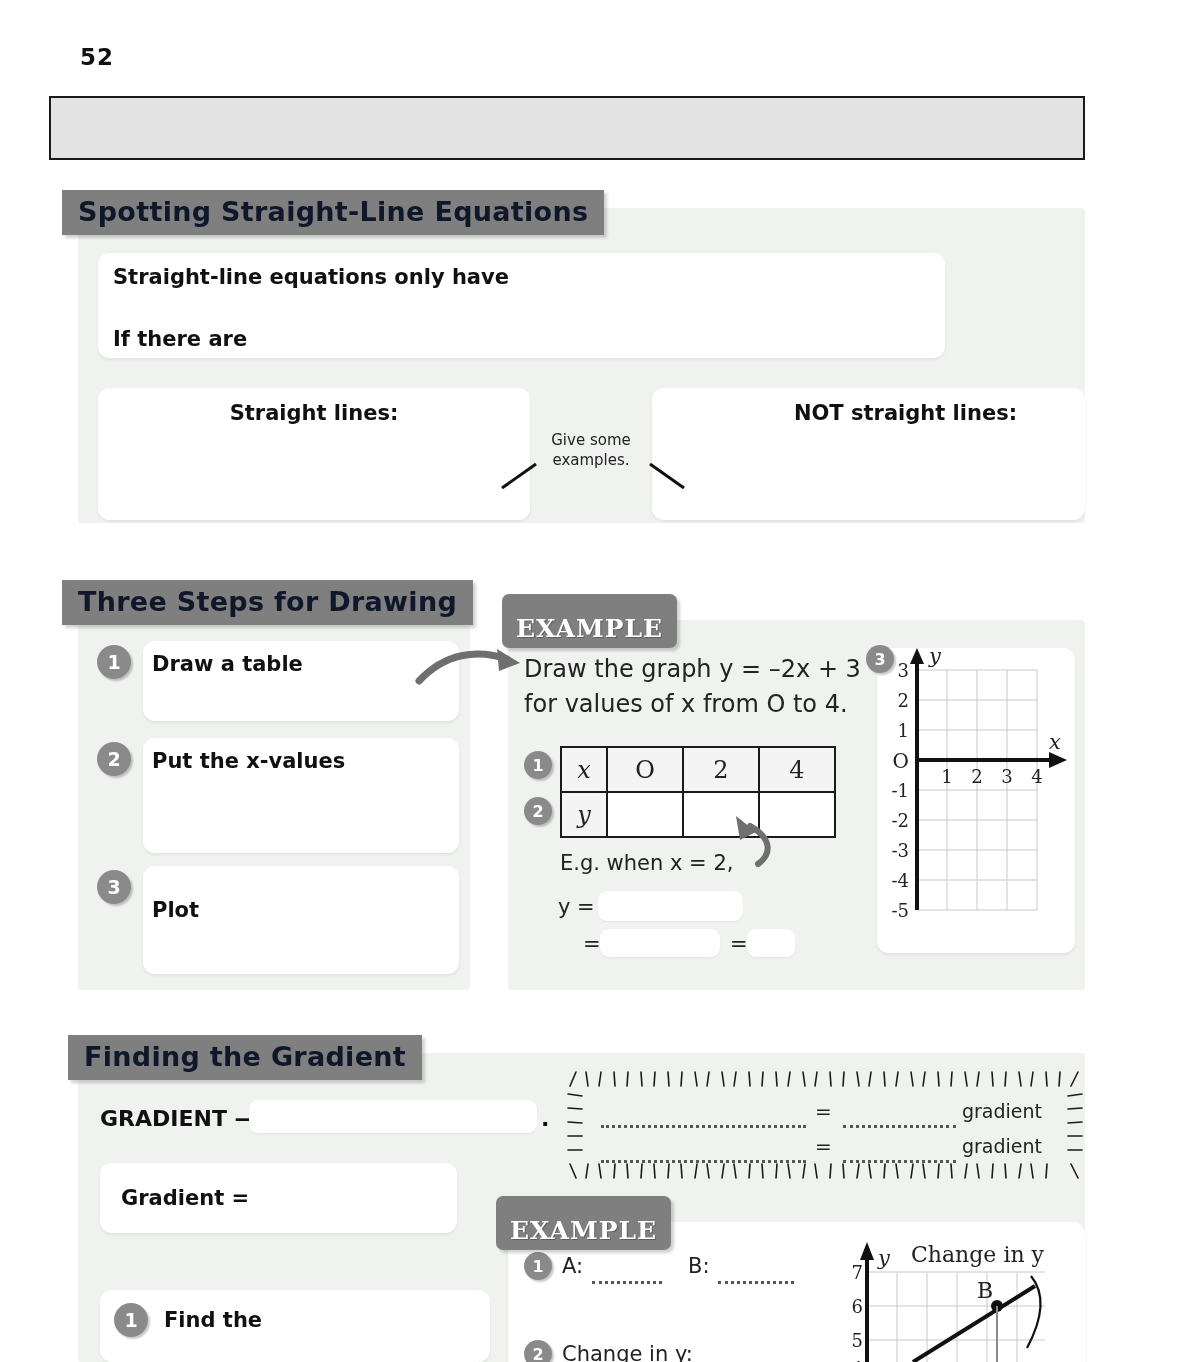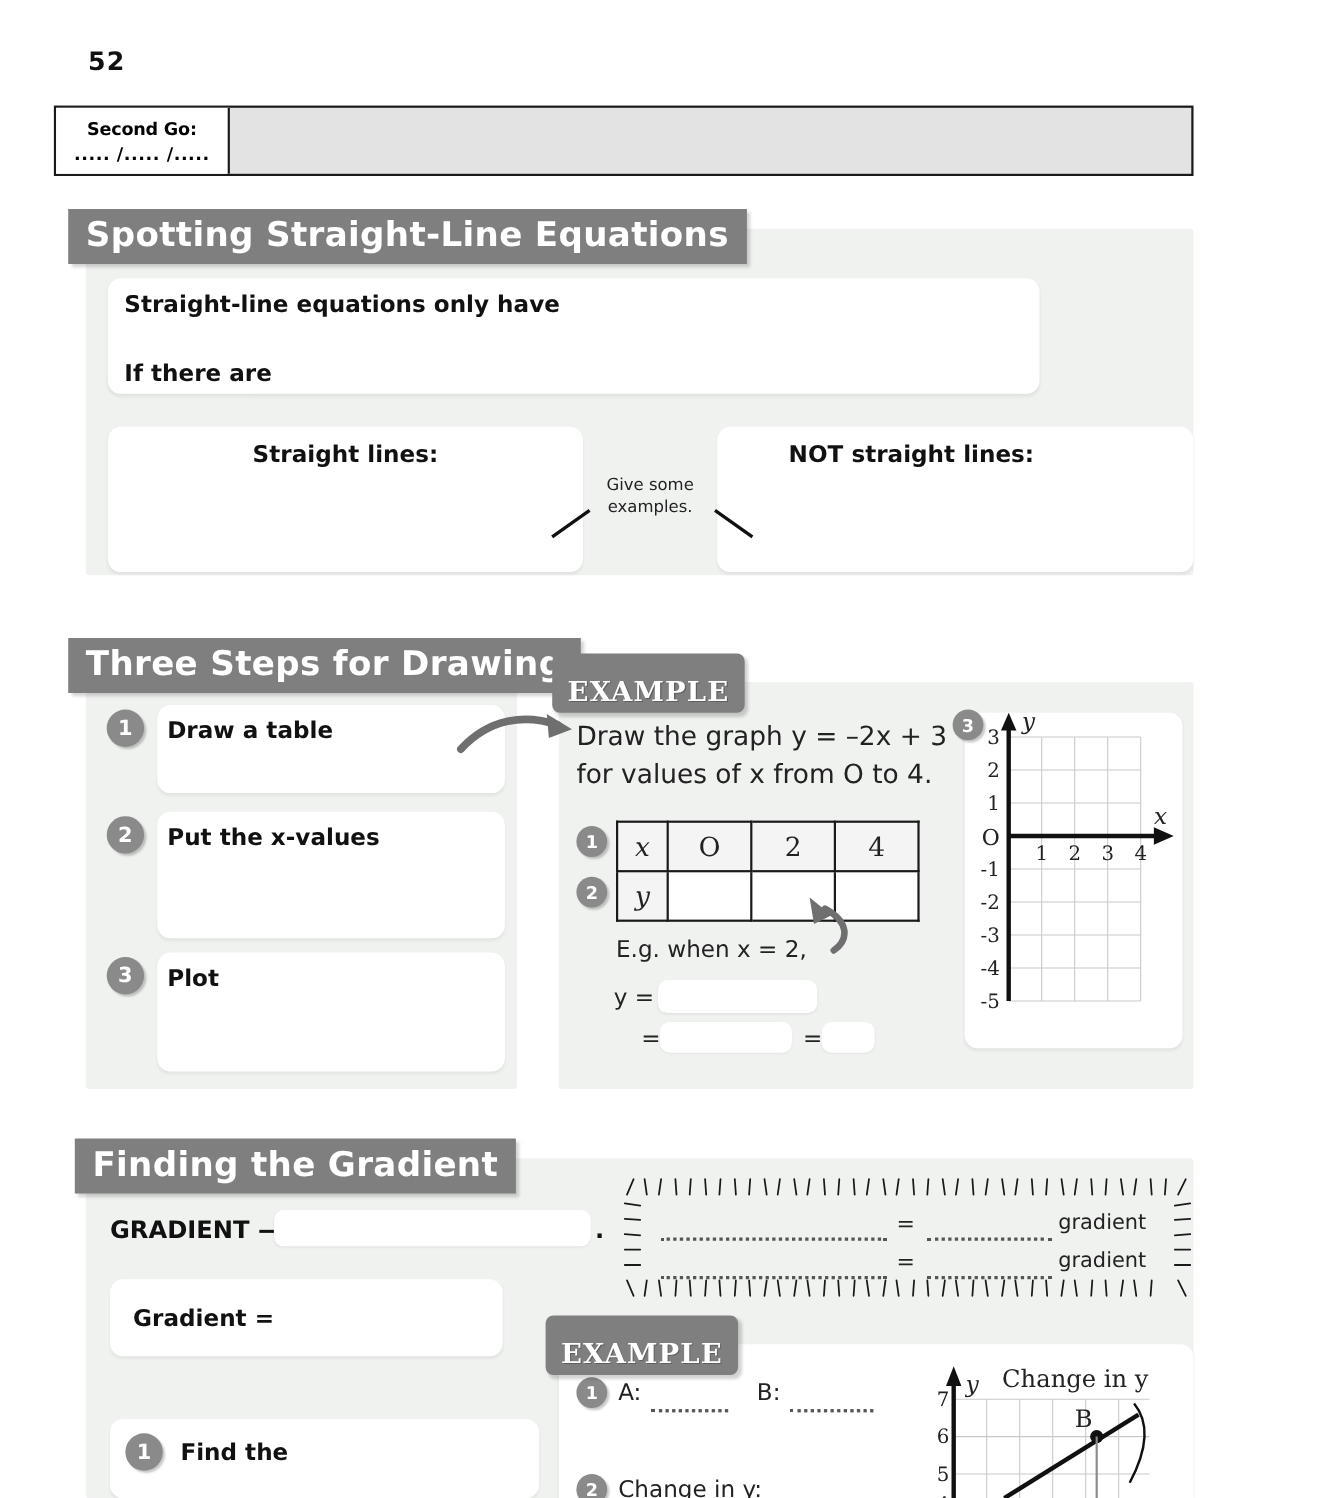--- a/index.html
+++ b/index.html
@@ -41,23 +41,23 @@
   }
   .title-main{
     flex:1;display:flex;align-items:center;justify-content:center;
     font-family:"DejaVu Serif", serif;
     font-size:40px;font-weight:700;letter-spacing:-.5px;
     color:#111;white-space:nowrap;
   }
 
   
   .sec-head{
-    position:absolute;background:#7f7f7f;color:#ffffff;
-    font-family:"DejaVu Sans", sans-serif;
-    font-weight:700;font-size:31px;letter-spacing:.3px;
+    position:absolute;background:#7f7f7f;color:#0f172a;
+    font-family:"DejaVu Sans", sans-serif;
+    font-weight:700;font-size:27px;letter-spacing:.3px;
     padding:6px 16px 8px 16px;
     box-shadow:3px 3px 3px rgba(0,0,0,.18);
     z-index:4;white-space:nowrap;
   }
 
   
   .panel{
     position:absolute;background:#f0f2f0;border-radius:3px;
   }
 
@@ -143,59 +143,55 @@
   .gradword{position:absolute;font-family:"DejaVu Sans", sans-serif;font-size:19px;color:#222;}
 </style>
 </head>
 <body>
 
 <div class="page">
 
   <div class="page-num">52</div>
 
   <div class="titlebar">
-    <div class="secondgo">
-      <div class="sg-label">Second Go:</div>
-      <div class="sg-date">..... /..... /.....</div>
-    </div>
   </div>
 
   <div class="sec-head" style="left:62px;top:190px;">Spotting Straight-Line Equations</div>
   <div class="panel" style="left:78px;top:208px;width:1007px;height:315px;"></div>
 
   <div class="wbox" style="left:98px;top:253px;width:847px;height:105px;"></div>
   <div class="hand" style="position:absolute;left:113px;top:265px;">Straight-line equations only have</div>
   <div class="hand" style="position:absolute;left:113px;top:327px;">If there are</div>
 
   <div class="wbox" style="left:98px;top:388px;width:432px;height:132px;"></div>
   <div class="hand" style="position:absolute;left:98px;top:401px;width:432px;text-align:center;">Straight lines:</div>
 
   <div class="wbox" style="left:652px;top:388px;width:433px;height:132px;"></div>
-  <div class="hand" style="position:absolute;left:612px;top:401px;width:433px;text-align:center;">NOT straight lines:</div>
+  <div class="hand" style="position:absolute;left:689px;top:401px;width:433px;text-align:center;">NOT straight lines:</div>
 
   <div class="note" style="position:absolute;left:531px;top:430px;width:120px;">Give some examples.</div>
   <svg style="position:absolute;left:498px;top:452px;" width="190" height="40">
     <line x1="4" y1="36" x2="38" y2="12" stroke="#111" stroke-width="3"></line>
     <line x1="152" y1="12" x2="186" y2="36" stroke="#111" stroke-width="3"></line>
   </svg>
 
   <div class="sec-head" style="left:62px;top:580px;">Three Steps for Drawing</div>
   <div class="panel" style="left:78px;top:598px;width:392px;height:392px;"></div>
 
   <div class="badge" style="left:97px;top:645px;">1</div>
   <div class="wbox" style="left:143px;top:641px;width:316px;height:80px;"></div>
   <div class="step-label" style="left:152px;top:652px;">Draw a table</div>
 
   <div class="badge" style="left:97px;top:742px;">2</div>
   <div class="wbox" style="left:143px;top:738px;width:316px;height:115px;"></div>
   <div class="step-label" style="left:152px;top:749px;">Put the x-values</div>
 
   <div class="badge" style="left:97px;top:870px;">3</div>
   <div class="wbox" style="left:143px;top:866px;width:316px;height:108px;"></div>
-  <div class="step-label" style="left:152px;top:877px;text-align:right;">Plot</div>
+  <div class="step-label" style="left:152px;top:898px;text-align:right;">Plot</div>
 
   <div class="panel" style="left:508px;top:620px;width:577px;height:370px;"></div>
   <div class="extag" style="left:502px;top:594px;">EXAMPLE</div>
 
   <svg style="position:absolute;left:415px;top:645px;" width="110" height="45">
     <path d="M4,36 C30,8 62,4 92,14" stroke="#6f6f6f" stroke-width="7" fill="none" stroke-linecap="round"></path>
     <polygon points="105,18 82,4 84,26" fill="#6f6f6f"></polygon>
   </svg>
 
   <div class="hand-lite" style="position:absolute;left:524px;top:655px;font-size:24px;font-weight:400;">Draw the graph y = –2x + 3</div>

